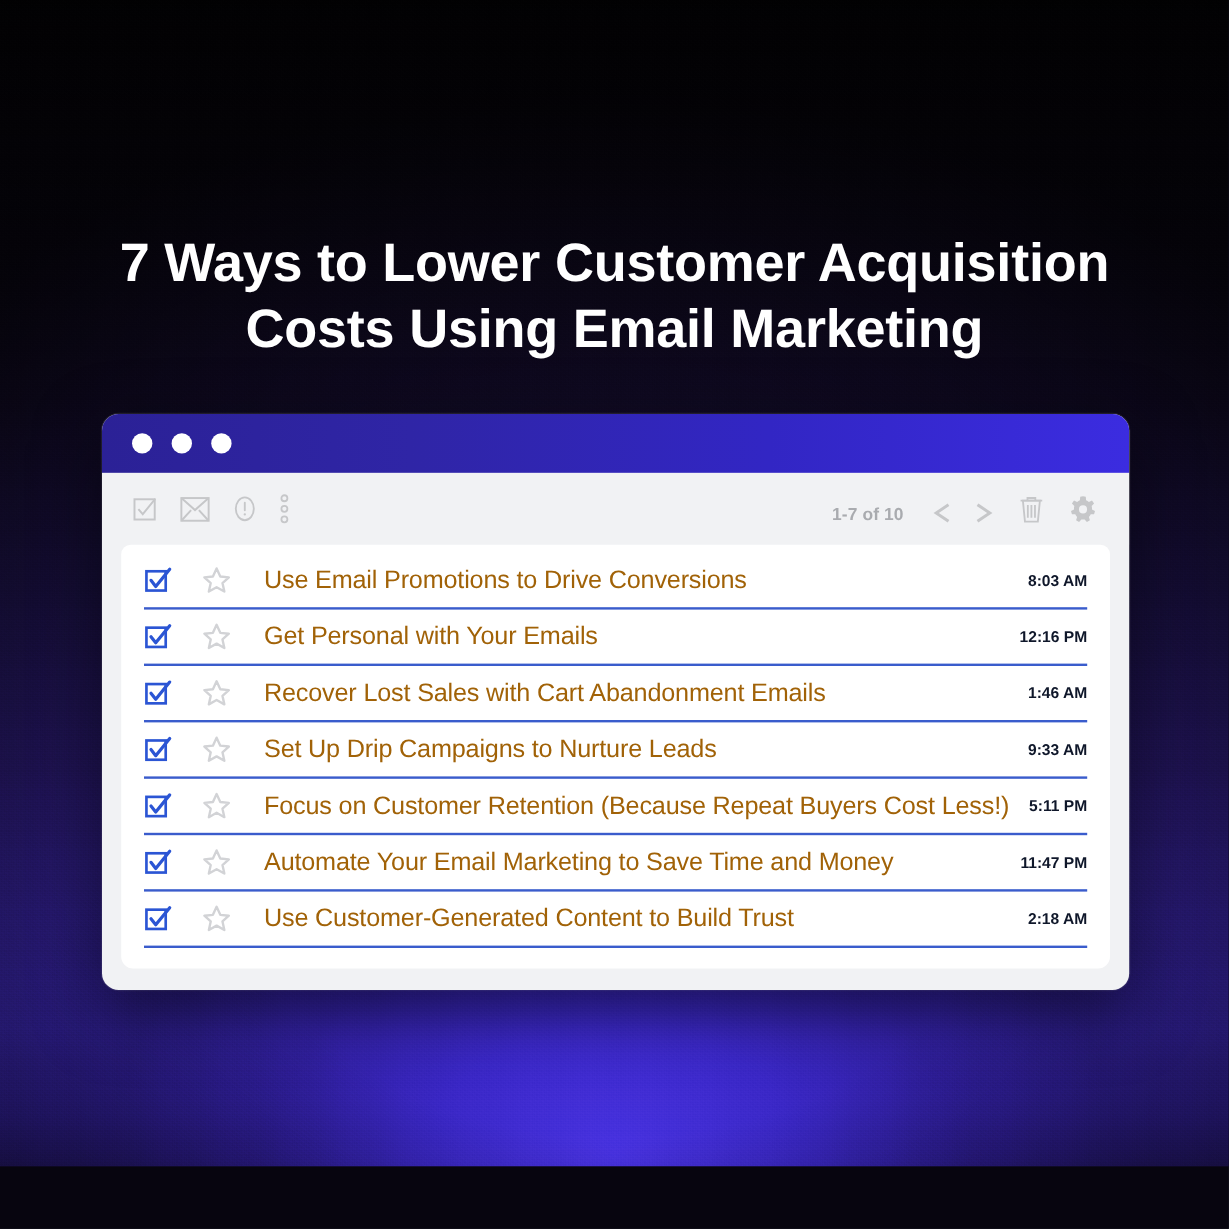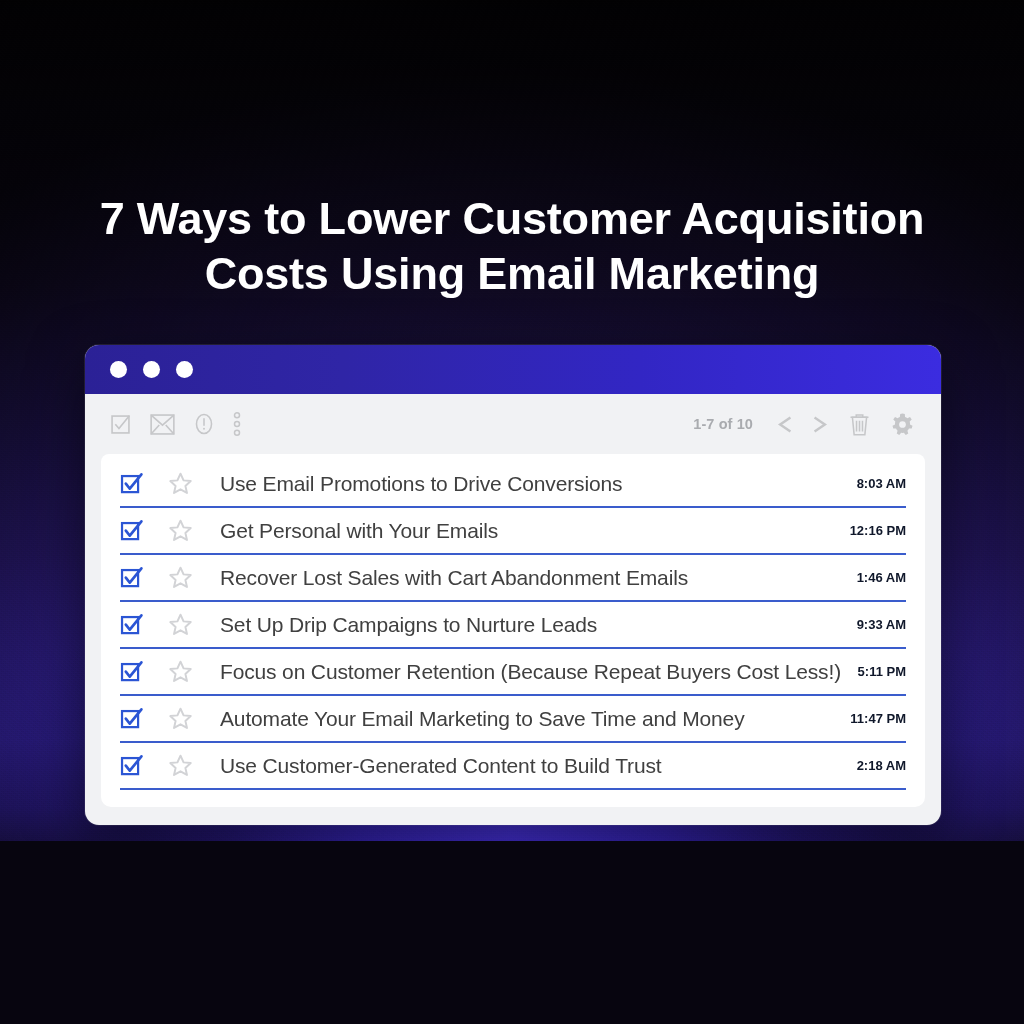--- a/index.html
+++ b/index.html
@@ -8,21 +8,21 @@
   html, body {
     width:1024px; height:1024px;
     overflow:hidden;
     background:#07050f;
     font-family:"Liberation Sans", sans-serif;
   }
 
   
   #stage {
     position:relative;
-    width:1024px; height:841px;
+    width:1024px; height:972px;
     background:#0a0713;
     overflow:hidden;
   }
   .bg-layer { position:absolute; inset:0; pointer-events:none; }
 
   .bg-vert {
     background:linear-gradient(to bottom,
       #050308 0%,
       #0b0716 14%,
       #120b28 34%,
@@ -101,21 +101,21 @@
   }
 
   
   #toolbar {
     height:60px;
     background:#f1f2f4;
     display:flex; align-items:center;
     padding:0 26px 0 24px;
   }
   #toolbar-left  { display:flex; align-items:center; gap:18px; }
-  #toolbar-right { margin-left:auto; display:flex; align-items:center; gap:19px; }
+  #toolbar-right { margin-left:auto; display:flex; align-items:flex-end; gap:19px; }
 
   .ticon { display:block; color:#c6c7c9; }
   .ticon svg { display:block; }
 
   #page-count {
     color:#a9abaf;
     font-size:14.5px;
     font-weight:bold;
     letter-spacing:.1px;
     margin-right:4px;
@@ -137,21 +137,21 @@
     align-items:center;
     height:47px;
     border-bottom:2px solid #3a5ccc;
     gap:0;
   }
   .cb-cell   { width:48px; flex:none; display:flex; align-items:center; }
   .star-cell { width:52px; flex:none; display:flex; align-items:center; }
 
   .subject {
     flex:1 1 auto;
-    color:#404040;
+    color:#a16207;
     font-size:21px;
     font-weight:normal;
     letter-spacing:-0.15px;
     white-space:nowrap;
     overflow:hidden;
     text-overflow:ellipsis;
     padding-right:12px;
   }
   .time {
     flex:none;

